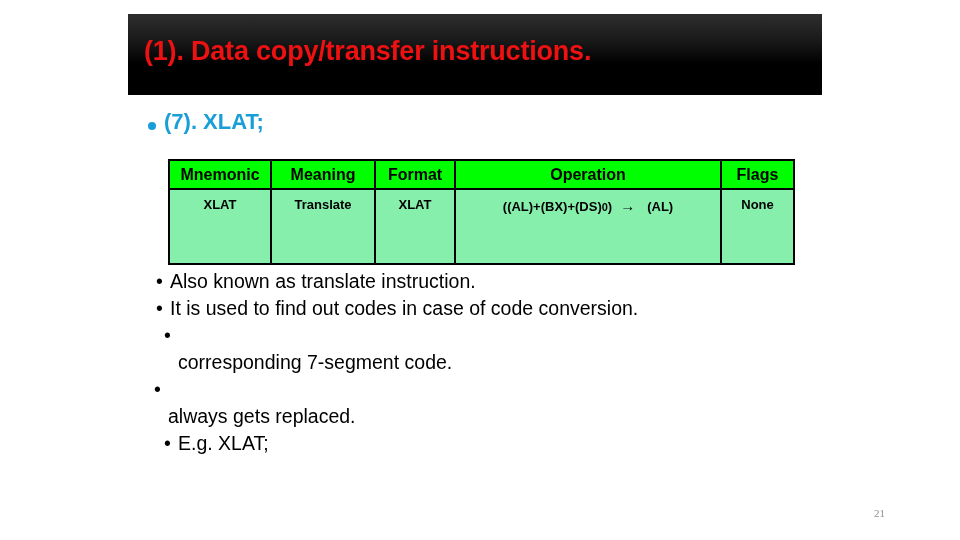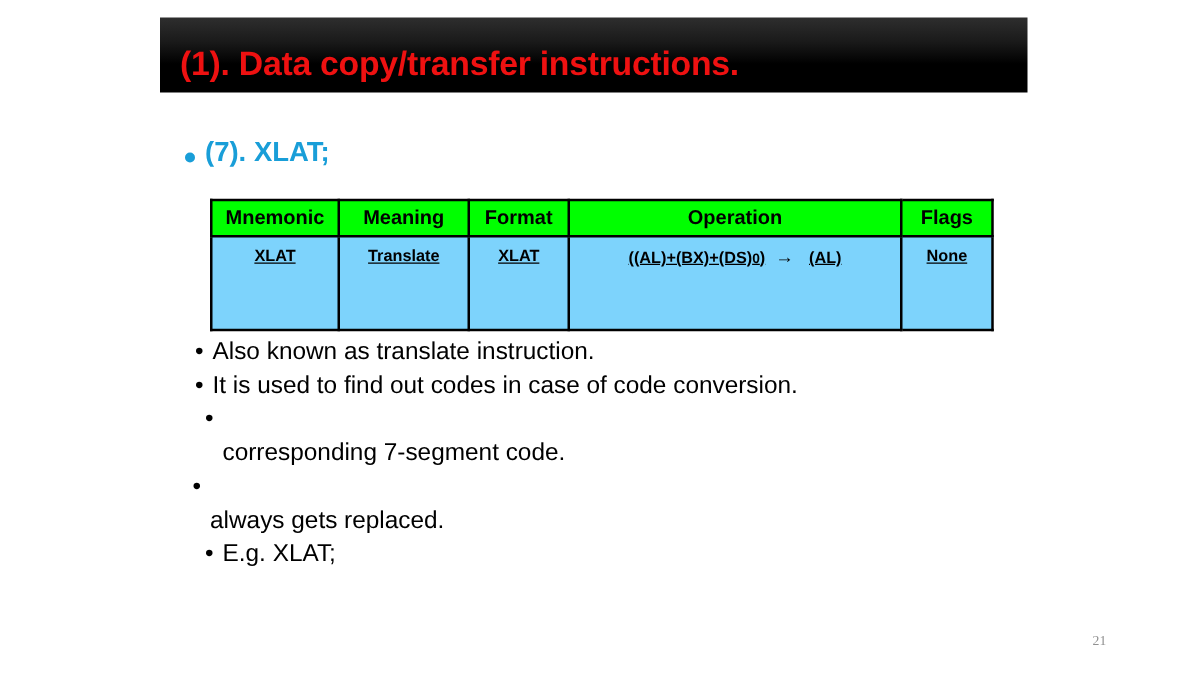--- a/index.html
+++ b/index.html
@@ -15,21 +15,21 @@
     font-family: "Liberation Sans", sans-serif;
     color: #000000;
   }
 
   
   #title-banner {
     position: absolute;
     left: 128px;
     top: 14px;
     width: 694px;
-    height: 60px;
+    height: 81px;
     background: linear-gradient(to bottom, #2e2e2e 0%, #1a1a1a 32%, #000000 62%, #000000 100%);
   }
   #title-text {
     position: absolute;
     left: 16px;
     top: 22px;
     font-size: 27px;
     font-weight: bold;
     color: #ee1111;
     letter-spacing: -0.2px;
@@ -75,27 +75,26 @@
     padding: 0;
   }
   #instruction-table thead th {
     background: #00ff00;
     color: #000000;
     font-size: 16px;
     height: 27px;
     line-height: 27px;
   }
   #instruction-table tbody td {
-    background: #7dd3fc;
+    background: #86efac;
     color: #000000;
     font-size: 13px;
     height: 66px;
     vertical-align: top;
     padding-top: 7px;
-    text-decoration: underline;
   }
   .col-mnemonic { width: 100px; }
   .col-meaning  { width: 102px; }
   .col-format   { width: 78px;  }
   .col-operation{ width: 264px; }
   .col-flags    { width: 71px;  }
 
   #operation-cell .op-sub {
     font-size: 11px;
     vertical-align: baseline;

